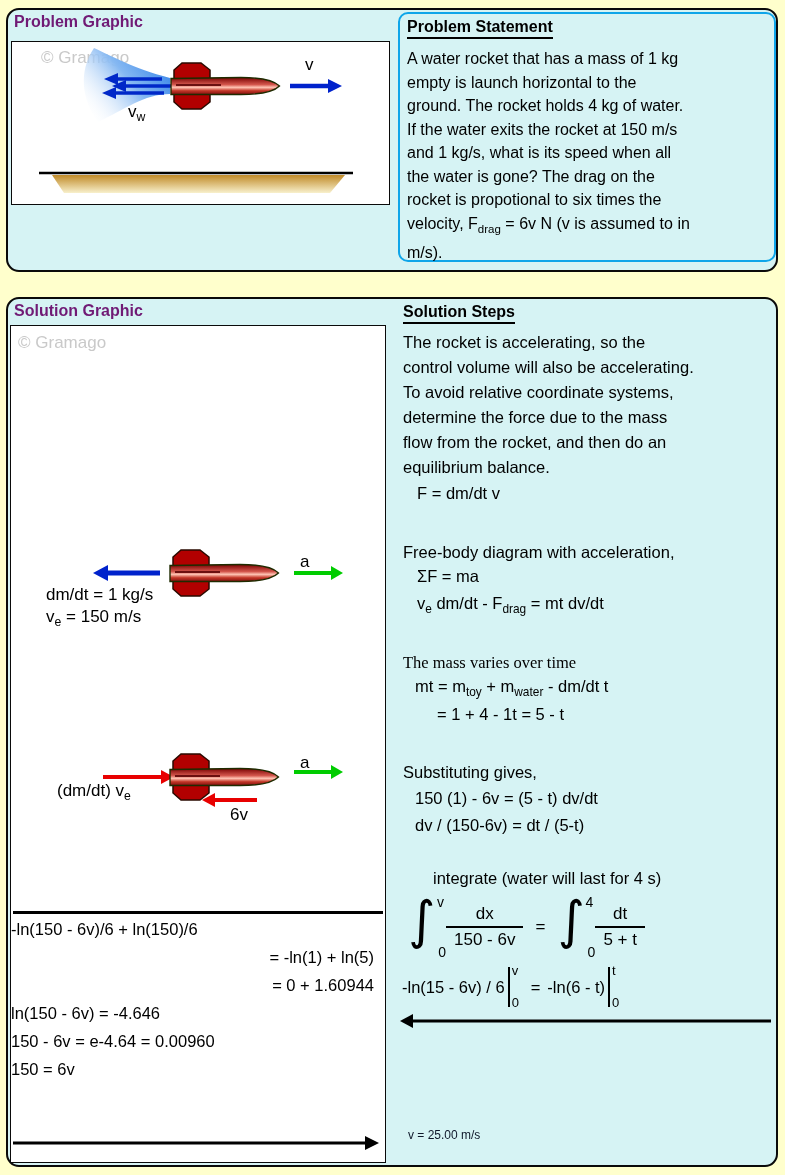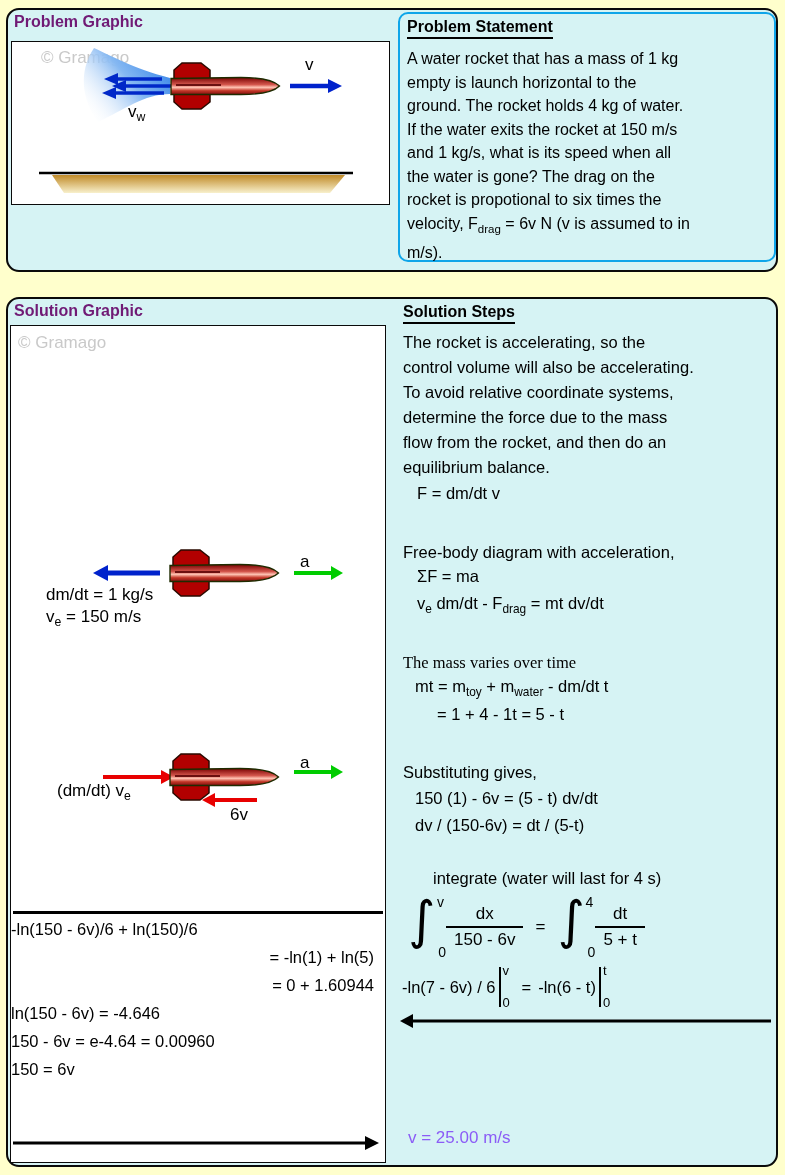--- a/index.html
+++ b/index.html
@@ -35,21 +35,21 @@
   }
   .body-text{font-size:16px;line-height:23.5px;}
   .steps-text{font-size:16.5px;line-height:25px;}
   .eq{font-size:16.5px;white-space:nowrap;}
   sub{font-size:0.72em;}
   .glabel{font-size:17px;white-space:nowrap;color:#000;}
   .math-line{height:28px;font-size:16.5px;white-space:nowrap;}
   .math-left{text-align:left;}
   .math-right{padding-right:9px;text-align:right;}
   .divider{background:#000;}
-  .result{font-size:17px;color:#8b5cf6;white-space:nowrap;}
+  .result{font-size:12px;color:#0f172a;white-space:nowrap;}
   
   .int-row{display:flex;align-items:center;font-size:17px;}
   .integral{position:relative;width:36px;height:62px;flex:0 0 auto;}
   .integral .glyph{position:absolute;left:0;top:-6px;font-size:52px;font-family:"DejaVu Sans",sans-serif;}
   .integral .up{position:absolute;right:0;top:-2px;font-size:14px;}
   .integral .lo{position:absolute;right:-2px;bottom:-2px;font-size:14px;}
   .frac{display:inline-flex;flex-direction:column;align-items:center;margin-left:2px;}
   .frac .num{padding:0 8px 2px;}
   .frac .den{border-top:2px solid #000;padding:2px 8px 0;}
   .int-eq{margin:0 12px;}
@@ -226,21 +226,21 @@
           <span class="up">4</span>
           <span class="lo">0</span>
         </span>
         <span class="frac">
           <span class="num">dt</span>
           <span class="den">5 + t</span>
         </span>
       </div>
 
       <div class="eval-row abs" style="left:394px;top:668px;">
-        <span>-ln(7 - 6v) / 6</span>
+        <span>-ln(15 - 6v) / 6</span>
         <span class="pipe">
           <span class="bar"></span>
           <span class="up">v</span>
           <span class="lo">0</span>
         </span>
         <span class="eval-eq">=</span>
         <span>-ln(6 - t)</span>
         <span class="pipe">
           <span class="bar"></span>
           <span class="up">t</span>

